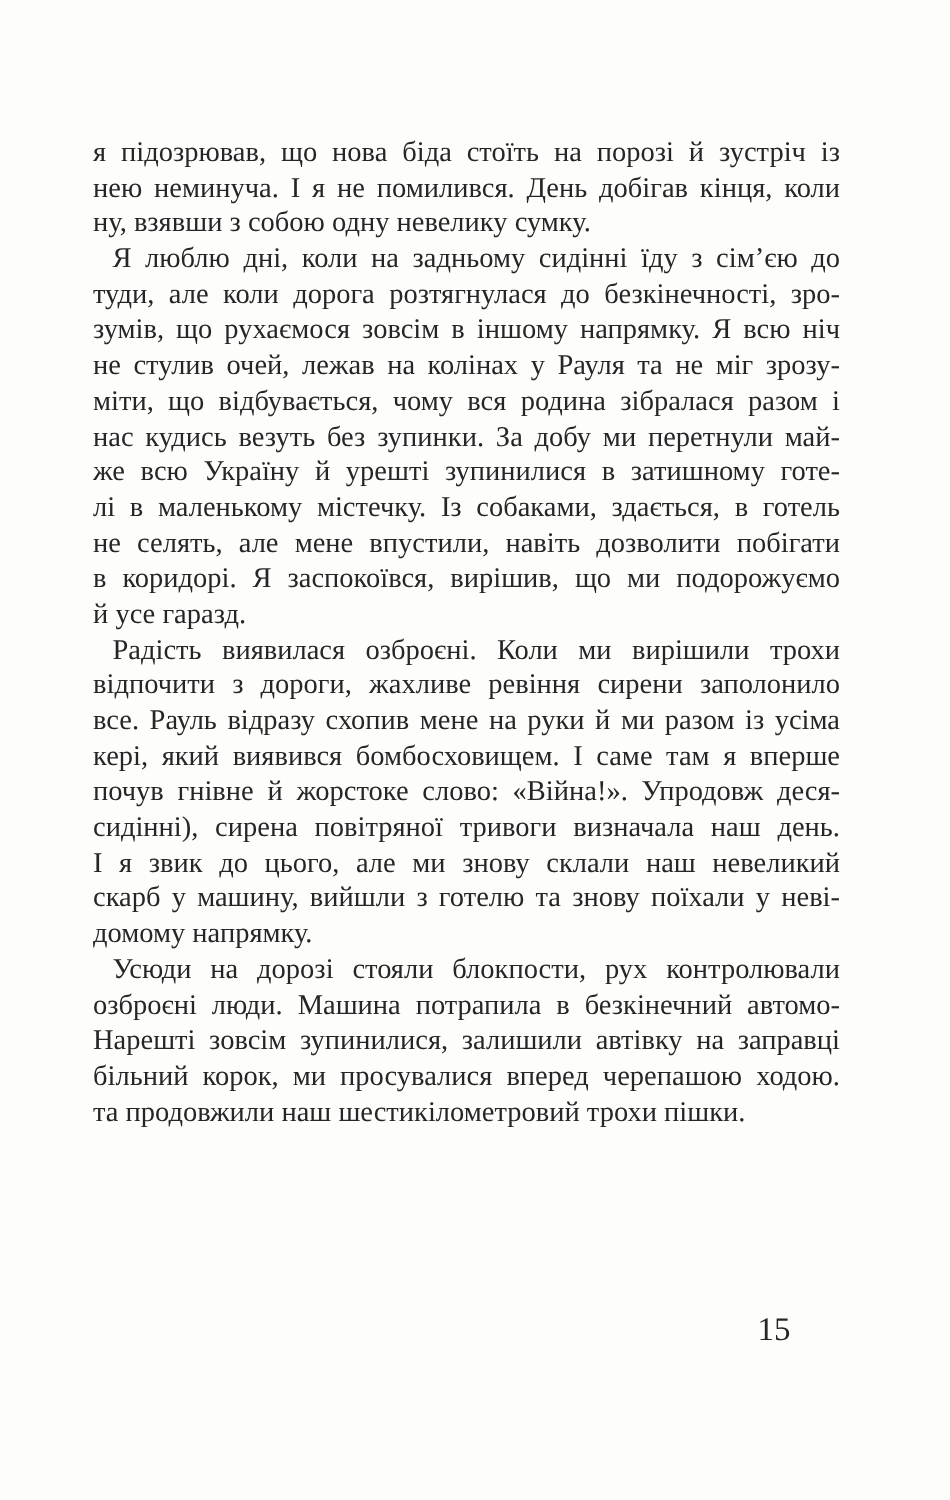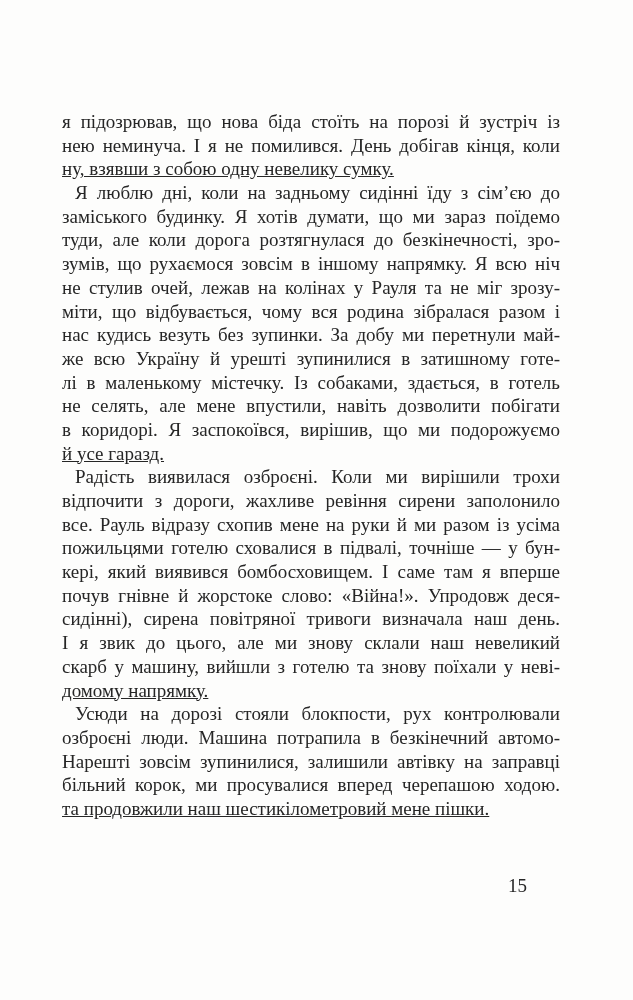--- a/index.html
+++ b/index.html
@@ -14,92 +14,89 @@
   .page {
     position: relative;
     width: 633px;
     height: 1000px;
     background: #fdfdfc;
     font-family: "Liberation Serif", "DejaVu Serif", serif;
   }
   .text-block {
     position: absolute;
     left: 62px;
-    top: 110px;
+    top: 90px;
     width: 498px;
     font-size: 19px;
     line-height: 23.7px;
     color: #262626;
     text-rendering: optimizeLegibility;
   }
   .para {
     margin: 0;
     padding: 0;
   }
   .line {
     text-align: justify;
     text-align-last: justify;
     text-justify: inter-word;
     height: 23.7px;
     overflow: visible;
   }
   .line.last {
     text-align-last: left;
-    text-decoration: underline;
   }
   .line.indent {
     text-indent: 13px;
   }
   .page-number {
     position: absolute;
     top: 874px;
     right: 106px;
-    font-size: 19px;
+    font-size: 22px;
     line-height: 23.7px;
     color: #262626;
   }
 </style>
 </head>
 <body>
 
 <div class="page" style="background: rgb(253, 253, 252);">
   <div class="text-block" style="color: rgb(38, 38, 38);">
       <div class="para">
         <div class="line">я підозрював, що нова біда стоїть на порозі й зустріч із</div>
         <div class="line">нею неминуча. І я не помилився. День добігав кінця, коли</div>
         <div class="line last">ну, взявши з собою одну невелику сумку.</div>
       </div>
       <div class="para">
         <div class="line indent">Я люблю дні, коли на задньому сидінні їду з сім’єю до</div>
-        <div class="line">заміського будинку. Я хотів думати, що ми зараз поїдемо</div>
         <div class="line">туди, але коли дорога розтягнулася до безкінечності, зро-</div>
         <div class="line">зумів, що рухаємося зовсім в іншому напрямку. Я всю ніч</div>
         <div class="line">не стулив очей, лежав на колінах у Рауля та не міг зрозу-</div>
         <div class="line">міти, що відбувається, чому вся родина зібралася разом і</div>
         <div class="line">нас кудись везуть без зупинки. За добу ми перетнули май-</div>
         <div class="line">же всю Україну й урешті зупинилися в затишному готе-</div>
         <div class="line">лі в маленькому містечку. Із собаками, здається, в готель</div>
         <div class="line">не селять, але мене впустили, навіть дозволити побігати</div>
         <div class="line">в коридорі. Я заспокоївся, вирішив, що ми подорожуємо</div>
         <div class="line last">й усе гаразд.</div>
       </div>
       <div class="para">
         <div class="line indent">Радість виявилася озброєні. Коли ми вирішили трохи</div>
         <div class="line">відпочити з дороги, жахливе ревіння сирени заполонило</div>
         <div class="line">все. Рауль відразу схопив мене на руки й ми разом із усіма</div>
-        <div class="line">пожильцями готелю сховалися в підвалі, точніше — у бун-</div>
         <div class="line">кері, який виявився бомбосховищем. І саме там я вперше</div>
         <div class="line">почув гнівне й жорстоке слово: «Війна!». Упродовж деся-</div>
         <div class="line">сидінні), сирена повітряної тривоги визначала наш день.</div>
         <div class="line">І я звик до цього, але ми знову склали наш невеликий</div>
         <div class="line">скарб у машину, вийшли з готелю та знову поїхали у неві-</div>
         <div class="line last">домому напрямку.</div>
       </div>
       <div class="para">
         <div class="line indent">Усюди на дорозі стояли блокпости, рух контролювали</div>
         <div class="line">озброєні люди. Машина потрапила в безкінечний автомо-</div>
         <div class="line">Нарешті зовсім зупинилися, залишили автівку на заправці</div>
         <div class="line">більний корок, ми просувалися вперед черепашою ходою.</div>
-        <div class="line last">та продовжили наш шестикілометровий мене пішки.</div>
+        <div class="line last">та продовжили наш шестикілометровий трохи пішки.</div>
       </div>
     </div>
   <div class="page-number">15</div>
 </div>
 
 </body></html>

